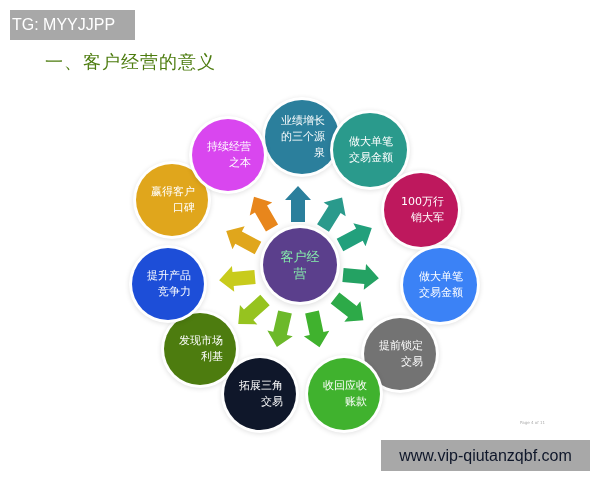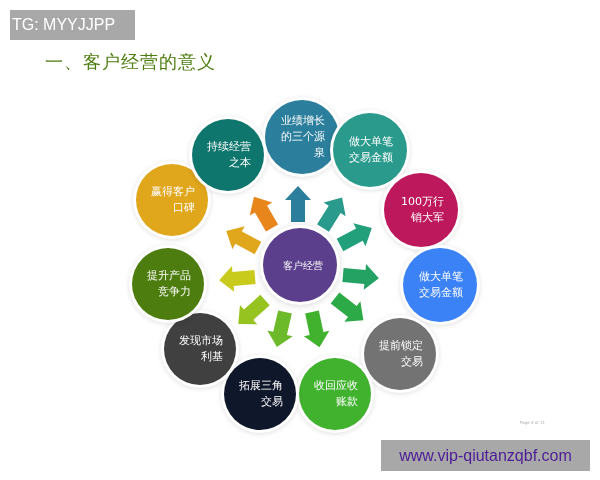--- a/index.html
+++ b/index.html
@@ -8,26 +8,26 @@
   .tg { position:absolute; left:10px; top:10px; width:125px; height:30px; background:#a8a8a8;
         color:#ffffff; font-family:"Liberation Sans", sans-serif; font-size:16px; line-height:30px;
         padding-left:2px; box-sizing:border-box; }
   .title { position:absolute; left:45px; top:50px; font-size:18px; color:#4d7c0f; letter-spacing:1px; }
   .diagram { position:absolute; left:0; top:0; width:600px; height:480px; }
   .node { position:absolute; border-radius:50%; box-shadow:0 0 0 3px #ffffff, 0 1px 5px 3px rgba(0,0,0,0.12);
           color:#ffffff; font-size:11px; line-height:16px; text-align:right; display:flex;
           align-items:center; justify-content:center; box-sizing:border-box; padding:6px; }
   .node span { display:block; width:46px; word-break:break-all; }
   .center { position:absolute; border-radius:50%; box-shadow:0 0 0 3px #ffffff, 0 1px 6px 3px rgba(0,0,0,0.15);
-            color:#ffffff; font-size:10px; line-height:17px; text-align:right; display:flex; align-items:center;
+            color:#86efac; font-size:13px; line-height:17px; text-align:center; display:flex; align-items:center;
             justify-content:center; }
   .center span { width:46px; display:block; }
   .footer-page { position:absolute; left:520px; top:420px; font-size:4px; color:#aaa; }
   .watermark { position:absolute; left:381px; top:440px; width:209px; height:31px; background:#a8a8a8;
-               color:#4c1d95; font-family:"Liberation Sans", sans-serif; font-size:16px; line-height:31px;
+               color:#0f172a; font-family:"Liberation Sans", sans-serif; font-size:16px; line-height:31px;
                text-align:center; }
 </style>
 </head>
 <body>
 
 <div class="tg">TG: MYYJJPP</div>
 <div class="title">一、客户经营的意义</div>
 
 <svg class="diagram" width="600" height="480" viewBox="0 0 600 480">
   <defs>
@@ -81,33 +81,33 @@
   </div>
 <div class="node" style="left:384px;top:173px;width:74px;height:74px;background:#be185d;">
   <span>100万行销大军</span>
   </div>
 <div class="node" style="left:403px;top:248px;width:74px;height:74px;background:#3b82f6;">
   <span>做大单笔交易金额</span>
   </div>
 <div class="node" style="left:364px;top:318px;width:72px;height:72px;background:#737373;">
   <span>提前锁定交易</span>
   </div>
-<div class="node" style="left:299px;top:358px;width:72px;height:72px;background:#40b22e;">
+<div class="node" style="left:308px;top:358px;width:72px;height:72px;background:#40b22e;">
   <span>收回应收账款</span>
   </div>
 <div class="node" style="left:224px;top:358px;width:72px;height:72px;background:#0f172a;">
   <span>拓展三角交易</span>
   </div>
-<div class="node" style="left:164px;top:313px;width:72px;height:72px;background:#404040;">
+<div class="node" style="left:164px;top:313px;width:72px;height:72px;background:#4d7c0f;">
   <span>发现市场利基</span>
   </div>
-<div class="node" style="left:132px;top:248px;width:72px;height:72px;background:#4d7c0f;">
+<div class="node" style="left:132px;top:248px;width:72px;height:72px;background:#1d4ed8;">
   <span>提升产品竞争力</span>
   </div>
 <div class="node" style="left:136px;top:164px;width:72px;height:72px;background:#e0a61c;">
   <span>赢得客户口碑</span>
   </div>
-<div class="node" style="left:192px;top:119px;width:72px;height:72px;background:#0f766e;">
+<div class="node" style="left:192px;top:119px;width:72px;height:72px;background:#d946ef;">
   <span>持续经营之本</span>
   </div>
 
 <div class="footer-page">Page 4 of 11</div>
 <div class="watermark">www.vip-qiutanzqbf.com</div>
 
 </body></html>

